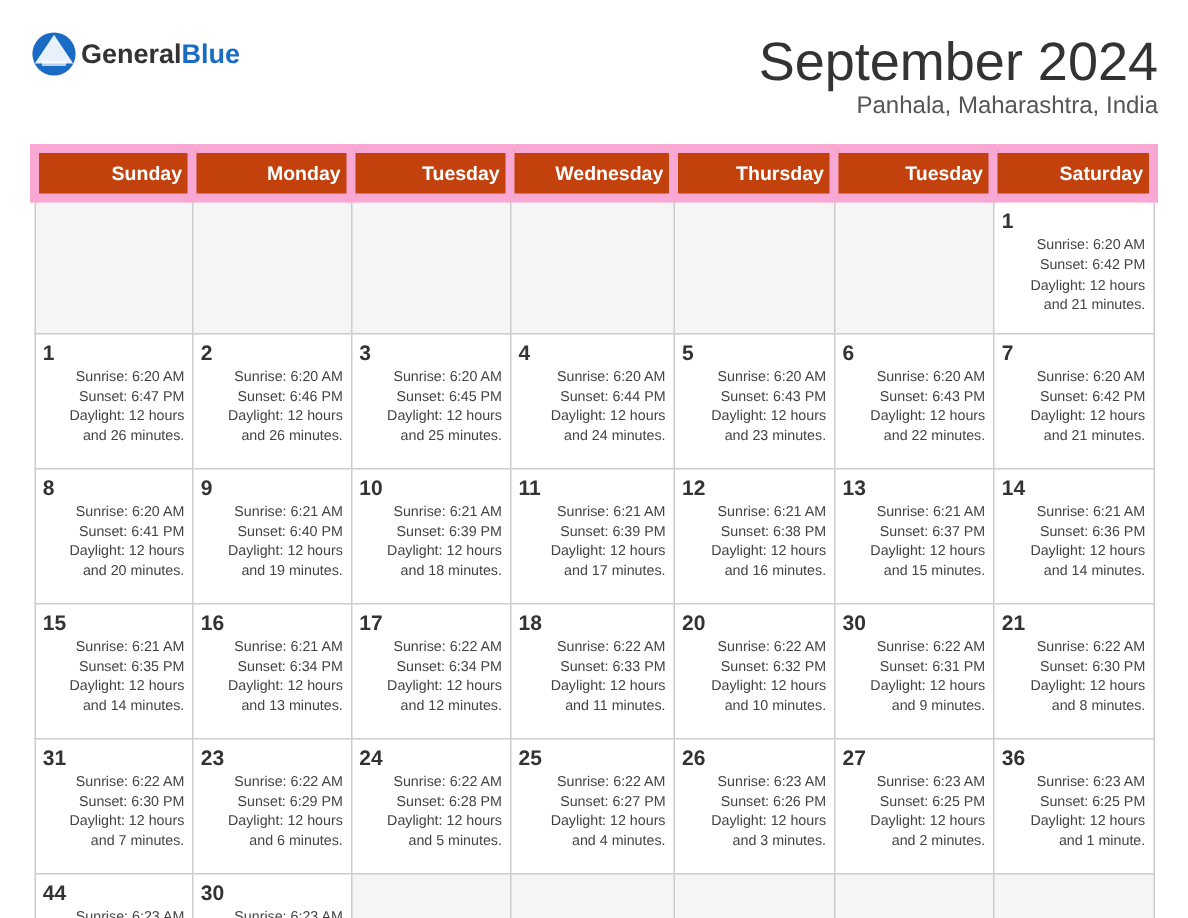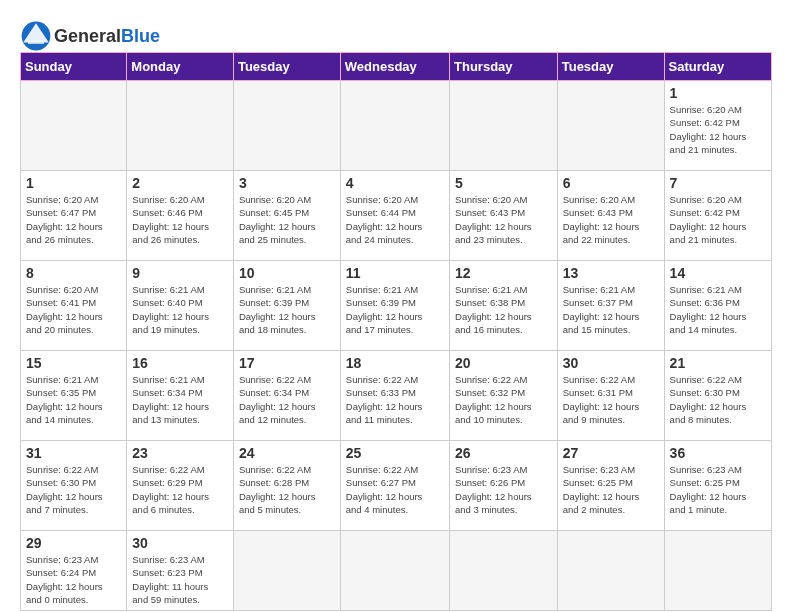--- a/index.html
+++ b/index.html
@@ -7,20 +7,21 @@
       font-family: Arial, sans-serif;
       background: #fff;
       width: 792px;
       min-height: 612px;
       padding: 20px;
     }
     .header {
       display: flex;
       justify-content: space-between;
       align-items: flex-start;
+      margin-bottom: 16px;
     }
     .logo {
       display: flex;
       align-items: center;
     }
     .logo-icon {
       width: 32px;
       height: 32px;
       margin-right: 2px;
     }
@@ -34,27 +35,27 @@
     }
     .location-title {
       font-size: 16px;
       color: #555;
     }
     table {
       width: 100%;
       border-collapse: collapse;
     }
     th {
-      background: #4c1d95;
+      background: #c2410c;
       color: #fff;
       font-size: 13px;
       font-weight: bold;
       padding: 6px 4px;
-      text-align: left;
-      border: 1px solid #f9a8d4;
+      text-align: right;
+      border: 6px solid #f9a8d4;
     }
     td {
       border: 1px solid #ccc;
       vertical-align: top;
       padding: 4px 5px;
       font-size: 10px;
       color: #333;
       width: 113px;
       min-height: 80px;
       height: 90px;
@@ -63,20 +64,21 @@
       font-size: 14px;
       font-weight: bold;
       color: #333;
       display: block;
       margin-bottom: 2px;
     }
     .day-detail {
       font-size: 9.5px;
       color: #444;
       line-height: 1.4;
+      text-align: right;
     }
     td.empty {
       background: #f5f5f5;
     }
     tr:last-child td {
       height: 80px;
     }
   </style>
 </head>
 <body>
@@ -84,20 +86,24 @@
 <div class="header">
   <div class="logo">
     <svg class="logo-icon" viewBox="0 0 40 40">
       <circle cx="20" cy="20" r="18" fill="#1a6bc4"></circle>
       <polygon points="20,4 36,28 4,28" fill="white" opacity="0.9"></polygon>
       <rect x="10" y="26" width="20" height="4" fill="white" opacity="0.7"></rect>
     </svg>
     <div>
       <span style="font-size:18px;font-weight:bold;color:#333;">General</span><span style="font-size:18px;font-weight:bold;color:#1a6bc4;">Blue</span>
     </div>
+  </div>
+  <div class="title-section">
+    <div class="month-title">September 2024</div>
+    <div class="location-title">Panhala, Maharashtra, India</div>
   </div>
 </div>
 
 <table>
   <thead>
     <tr>
       <th>Sunday</th>
       <th>Monday</th>
       <th>Tuesday</th>
       <th>Wednesday</th>
@@ -321,21 +327,21 @@
         <td>
           <span class="day-num">36</span>
           <div class="day-detail" style="white-space: pre-line;">Sunrise: 6:23 AM
 Sunset: 6:25 PM
 Daylight: 12 hours
 and 1 minute.</div>
         </td>
       </tr>
       <tr>
         <td>
-          <span class="day-num">29</span>
+          <span class="day-num">44</span>
           <div class="day-detail" style="white-space: pre-line;">Sunrise: 6:23 AM
 Sunset: 6:24 PM
 Daylight: 12 hours
 and 0 minutes.</div>
         </td>
         <td>
           <span class="day-num">30</span>
           <div class="day-detail" style="white-space: pre-line;">Sunrise: 6:23 AM
 Sunset: 6:23 PM
 Daylight: 11 hours

